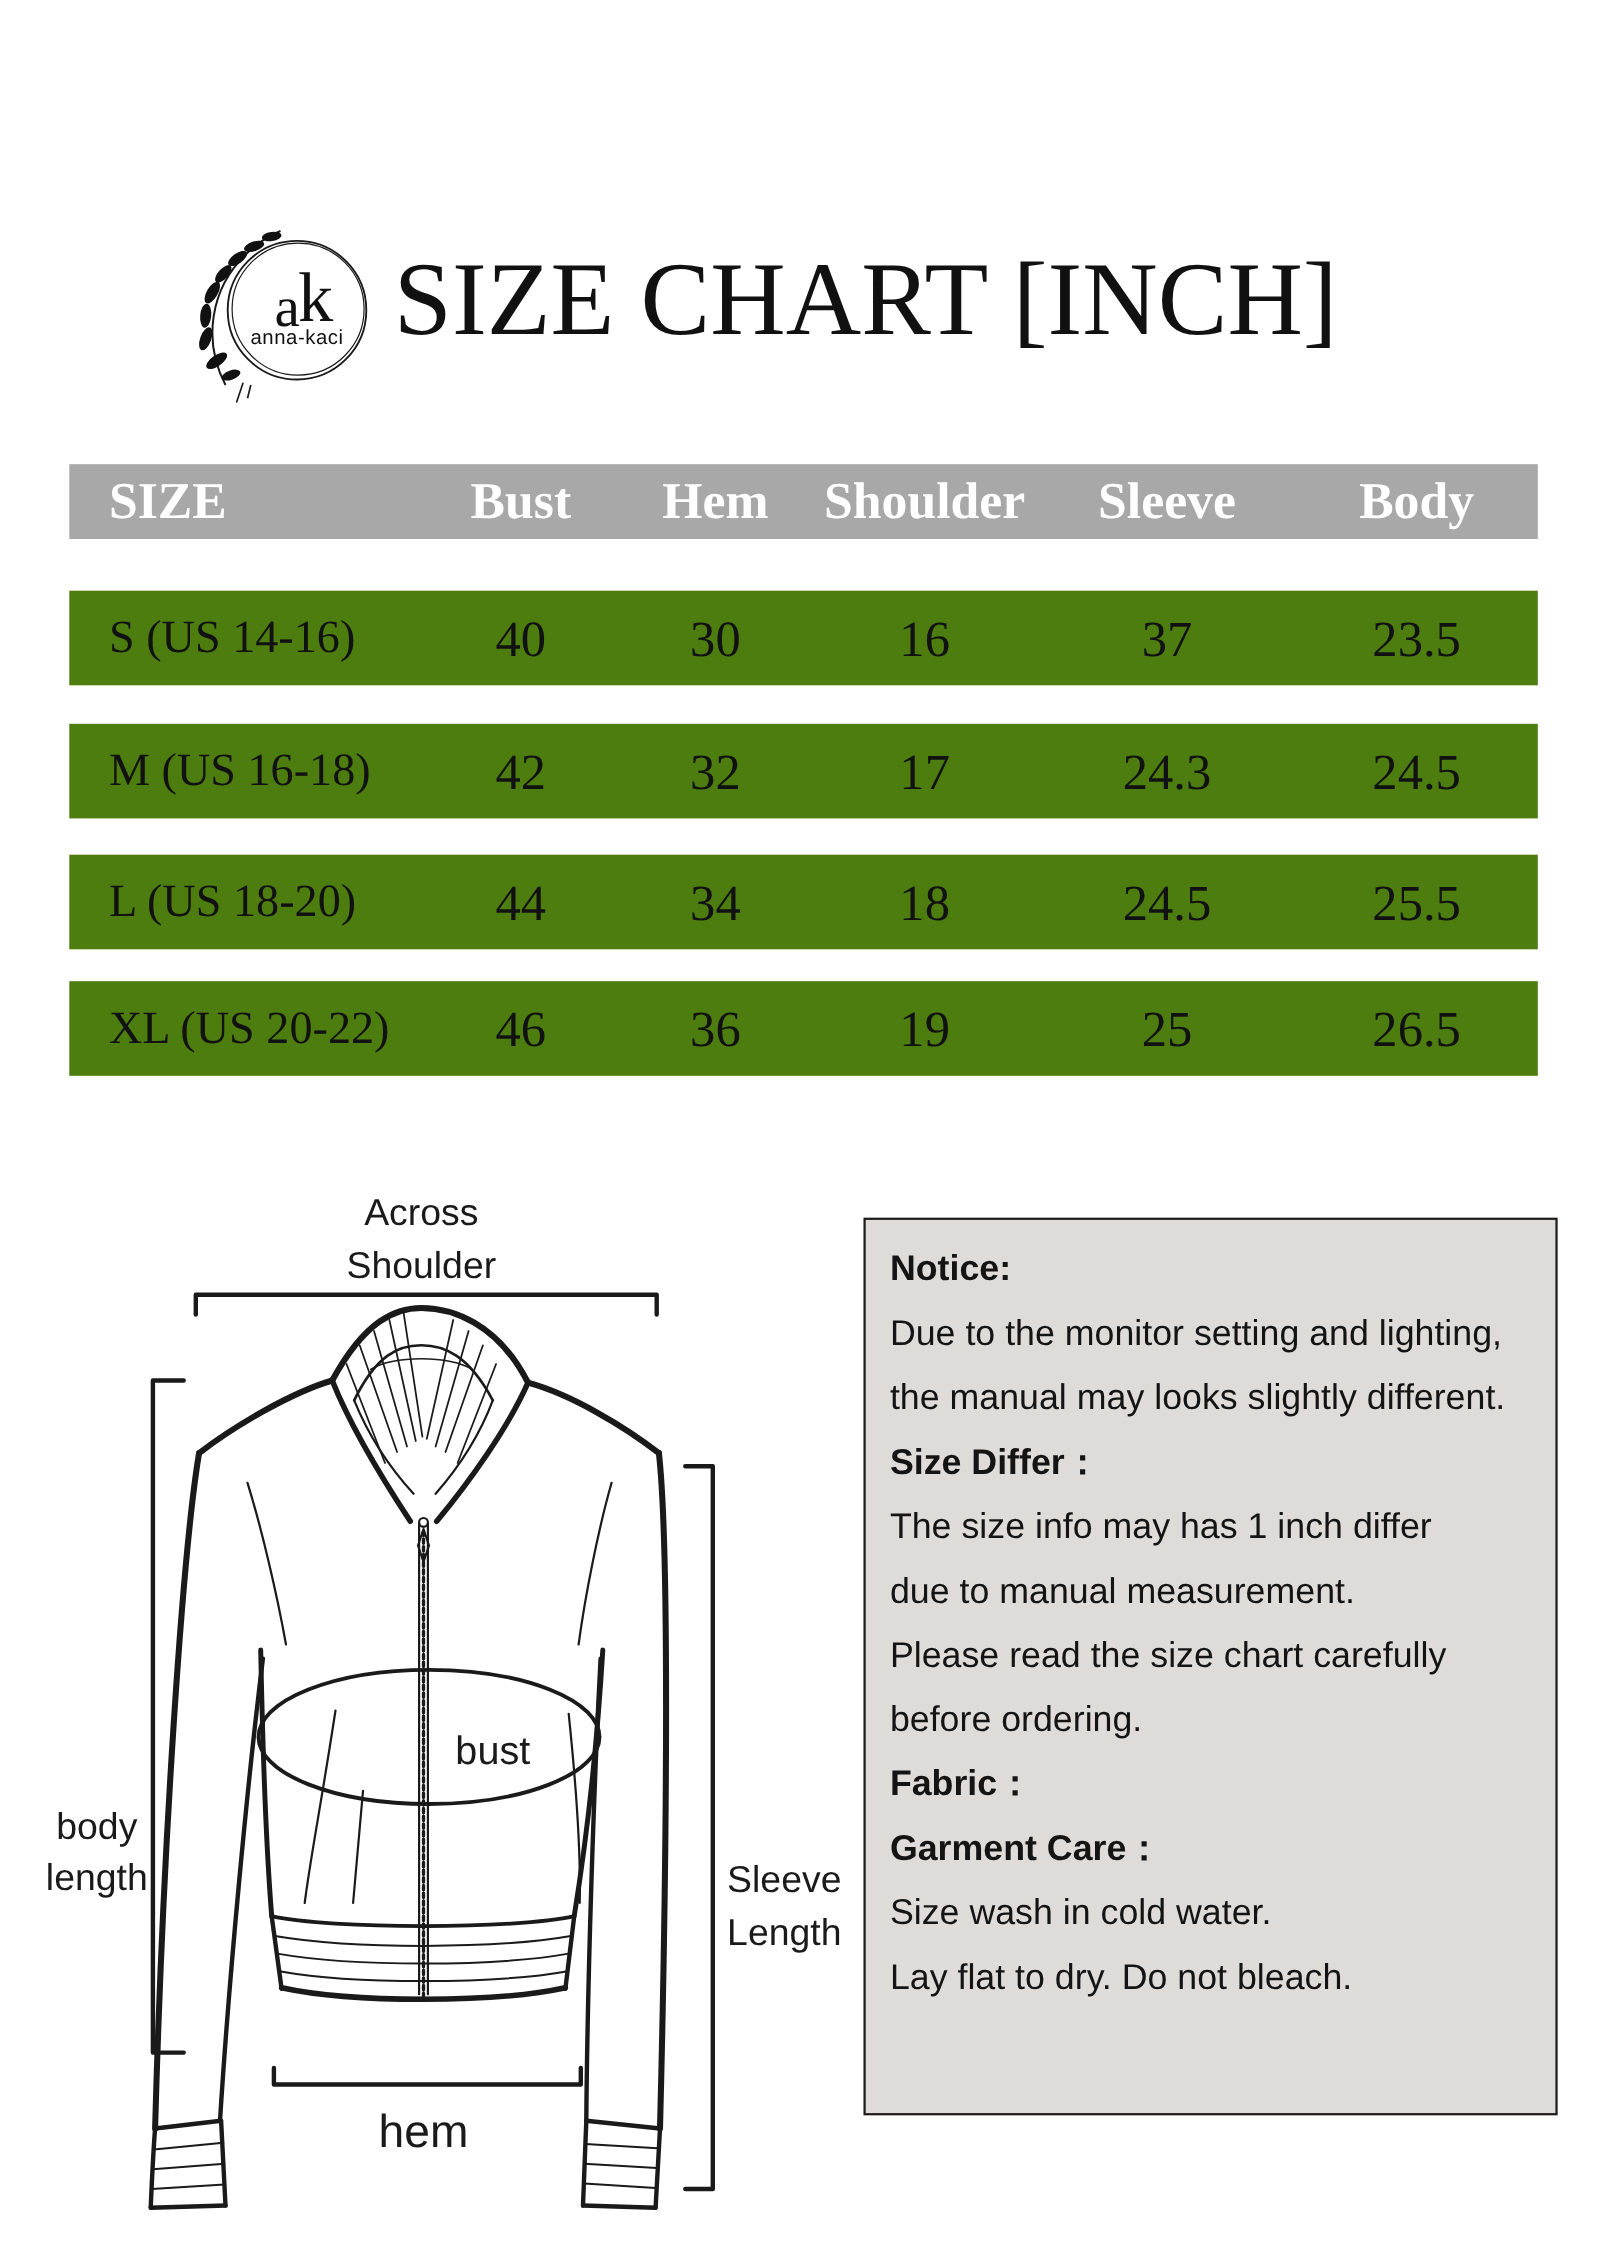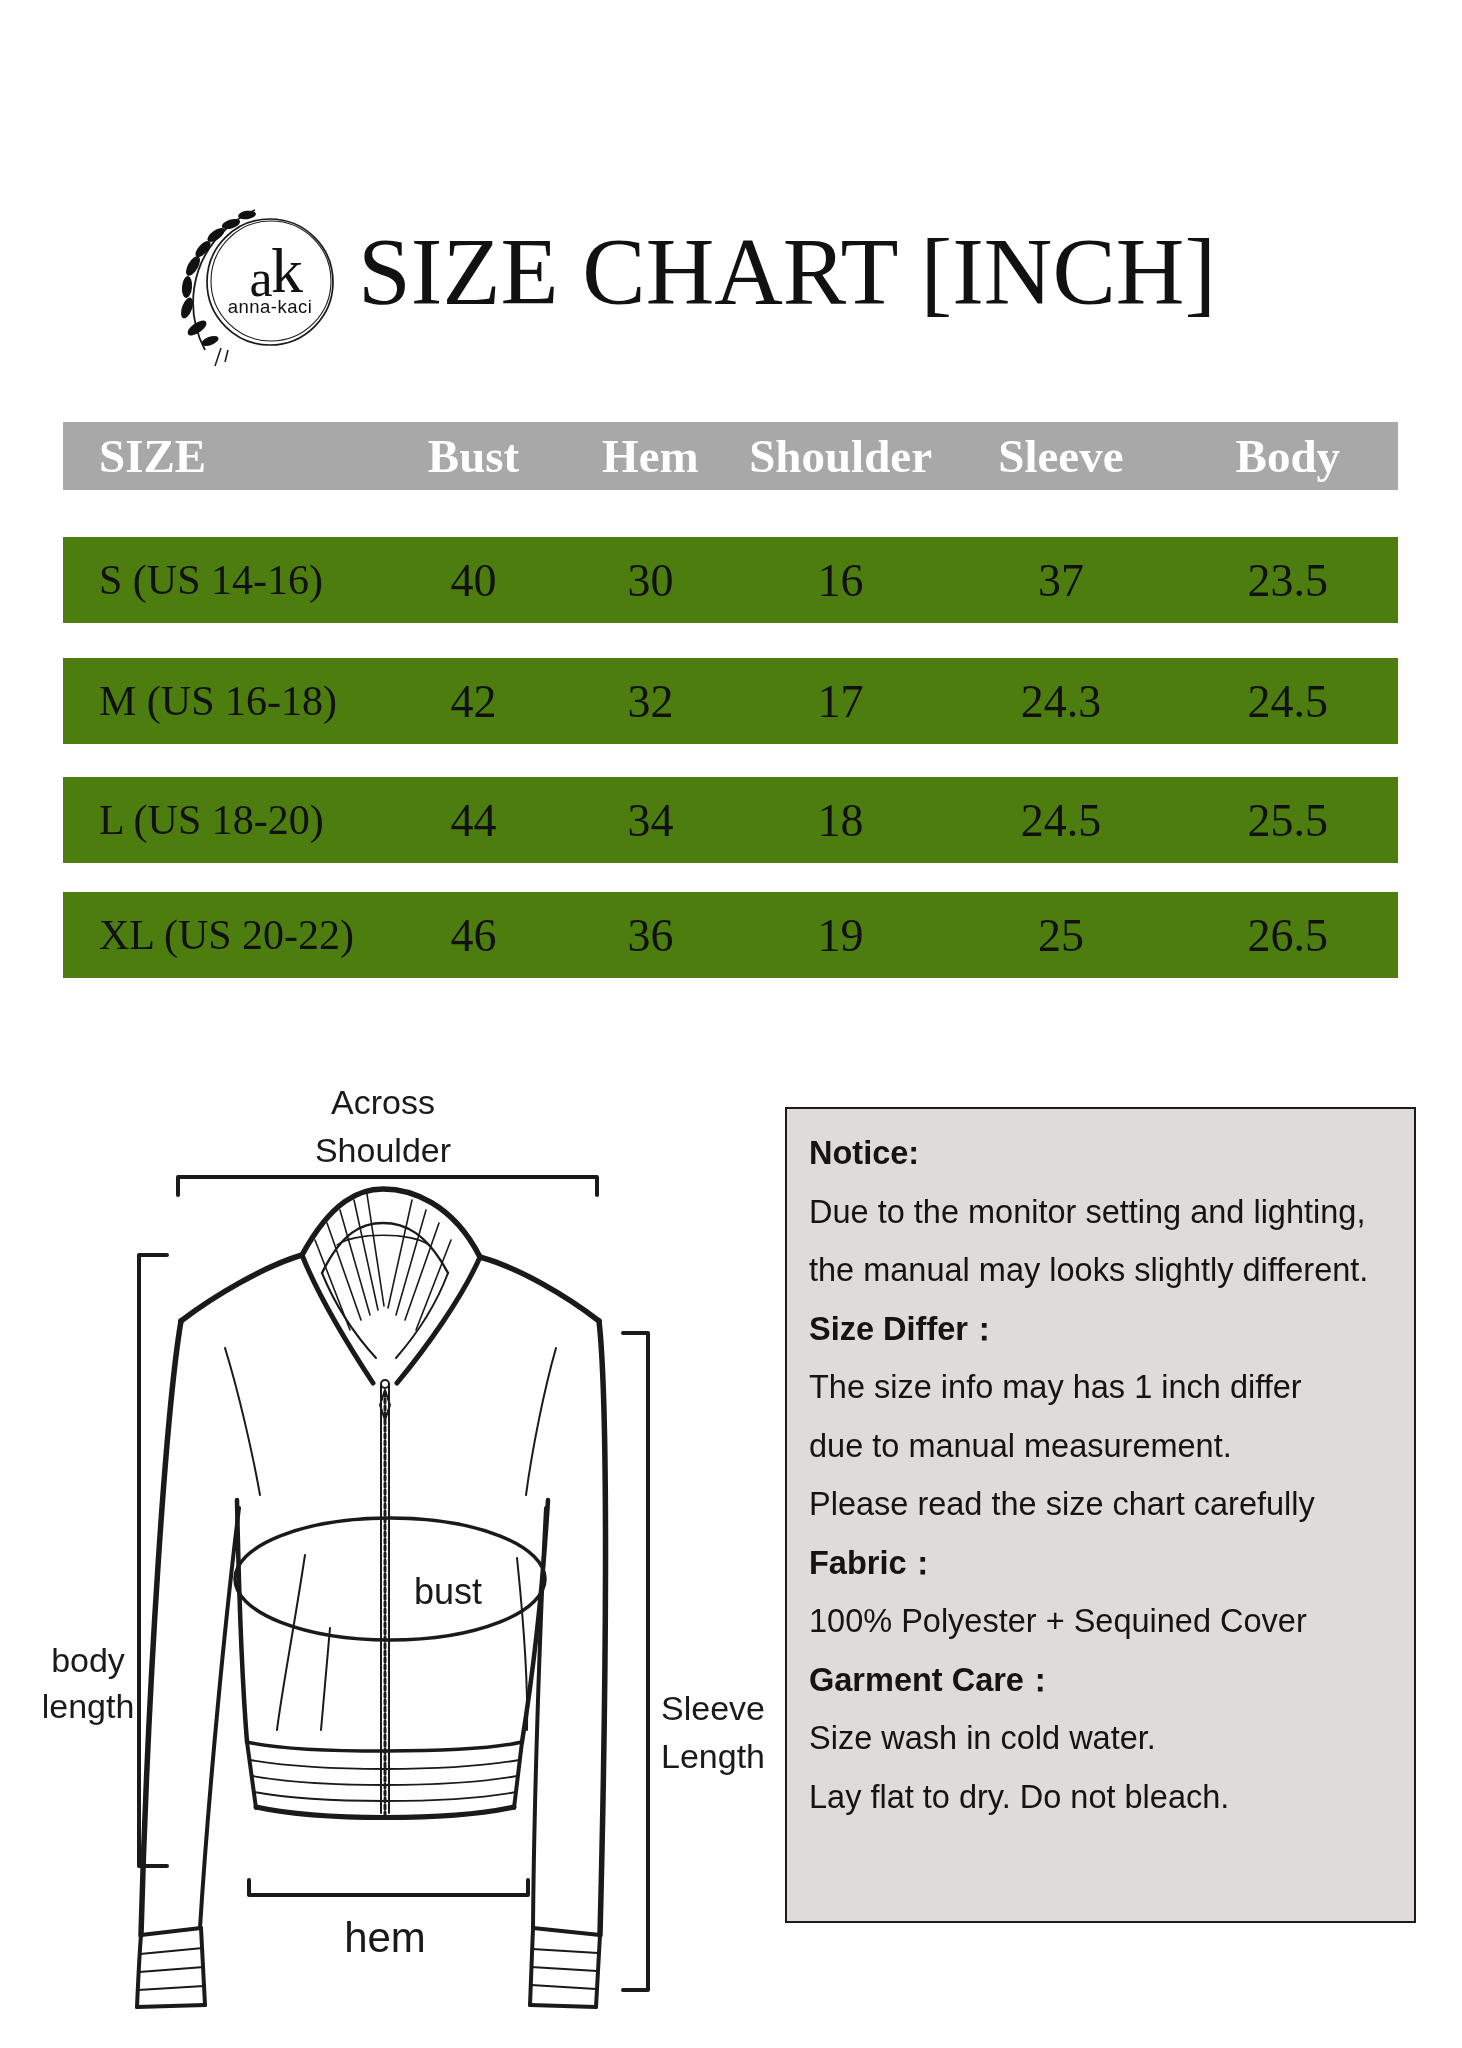--- a/index.html
+++ b/index.html
@@ -208,20 +208,20 @@
   </svg>
 
   <div id="notice-box">
     <div class="nline bold">Notice:</div>
     <div class="nline">Due to the monitor setting and lighting,</div>
     <div class="nline">the manual may looks slightly different.</div>
     <div class="nline bold">Size Differ：</div>
     <div class="nline">The size info may has 1 inch differ</div>
     <div class="nline">due to manual measurement.</div>
     <div class="nline">Please read the size chart carefully</div>
+    <div class="nline">before ordering.</div>
     <div class="nline bold">Fabric：</div>
-    <div class="nline">100% Polyester + Sequined Cover</div>
     <div class="nline bold">Garment Care：</div>
     <div class="nline">Size wash in cold water.</div>
     <div class="nline">Lay flat to dry. Do not bleach.</div>
   </div>
 
 </div>
 
 </body></html>

